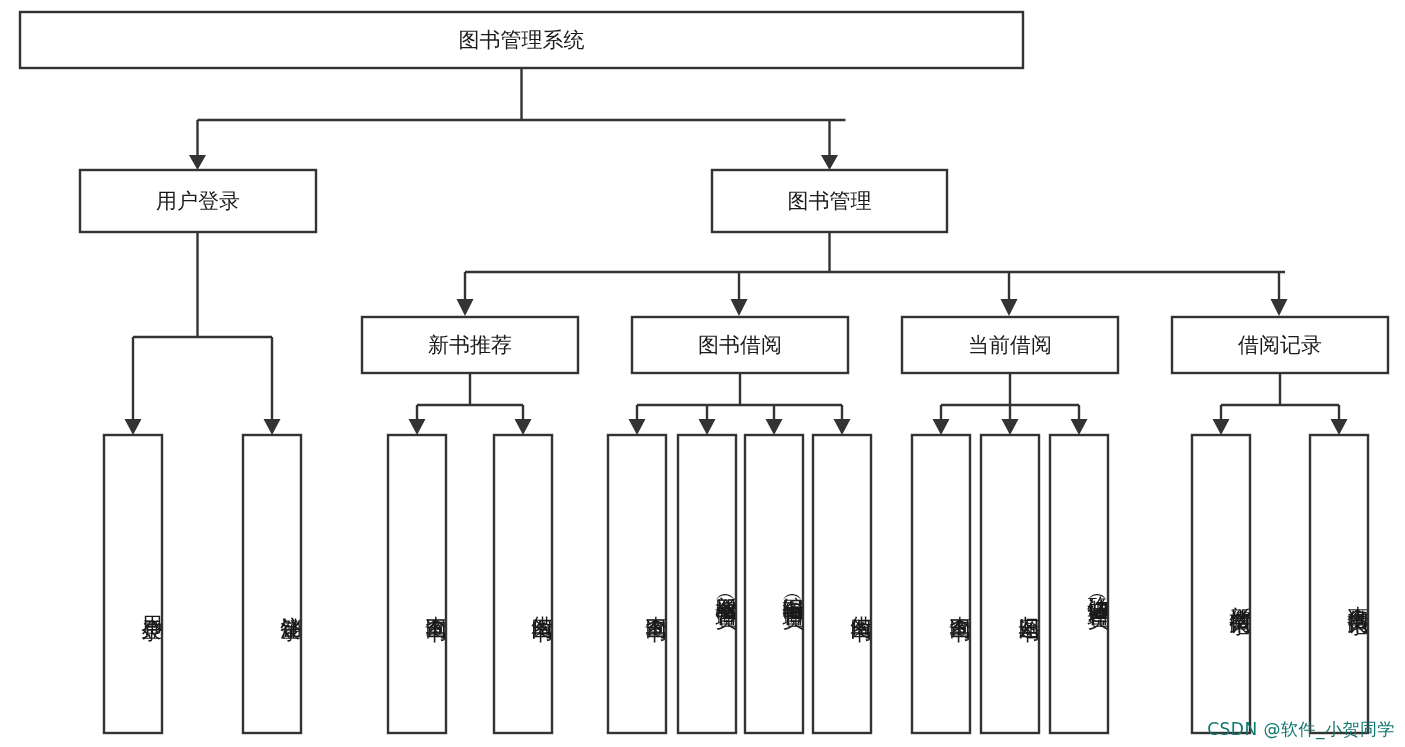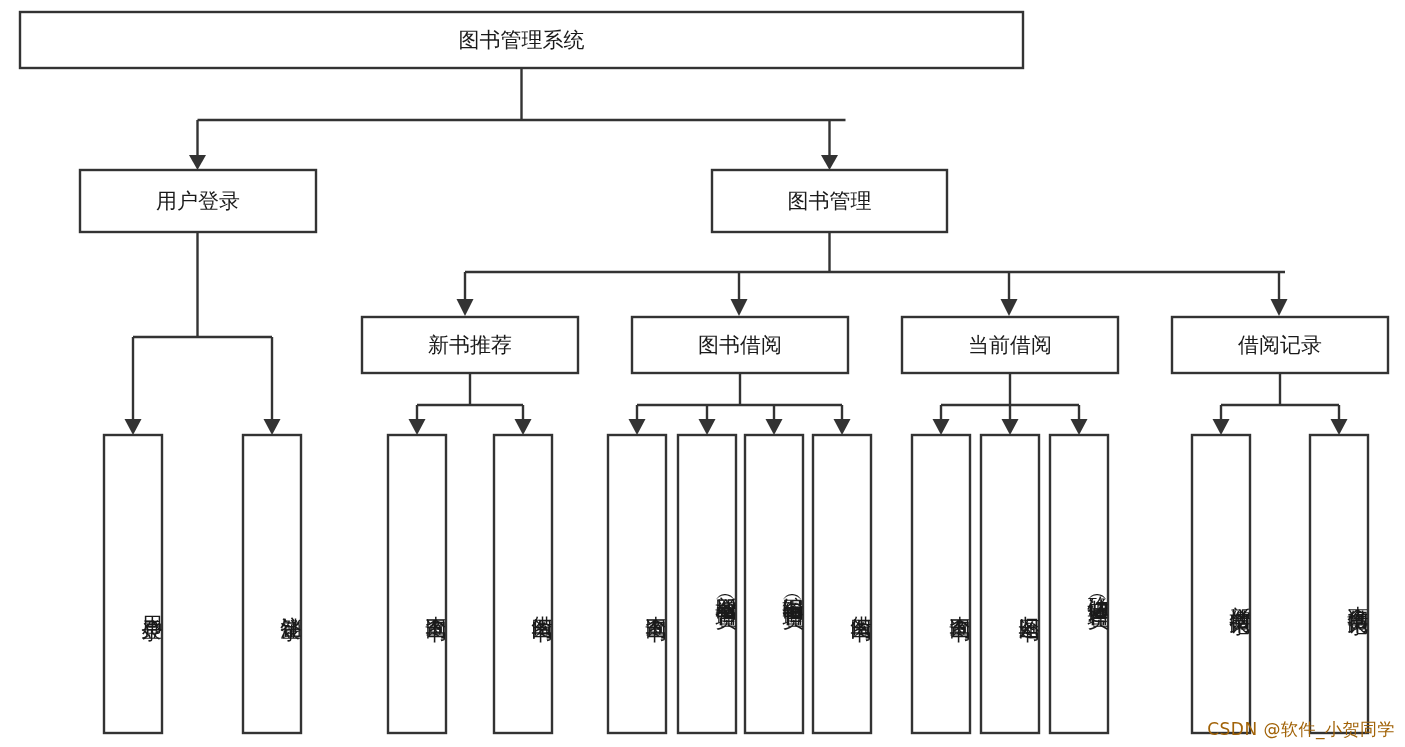--- a/index.html
+++ b/index.html
@@ -66,21 +66,21 @@
     padding-top: 38px;
     white-space: nowrap;
     pointer-events: none;
   }
   .watermark {
     position: absolute;
     right: 10px;
     bottom: 6px;
     font-family: "DejaVu Sans", "Liberation Sans", sans-serif;
     font-size: 17px;
-    color: #a16207;
+    color: #0f766e;
     letter-spacing: 0.5px;
     white-space: nowrap;
   }
 </style>
 </head>
 <body>
 
 <div id="diagram-root">
 
   <svg id="tree-svg" viewBox="0 0 1405 747">

